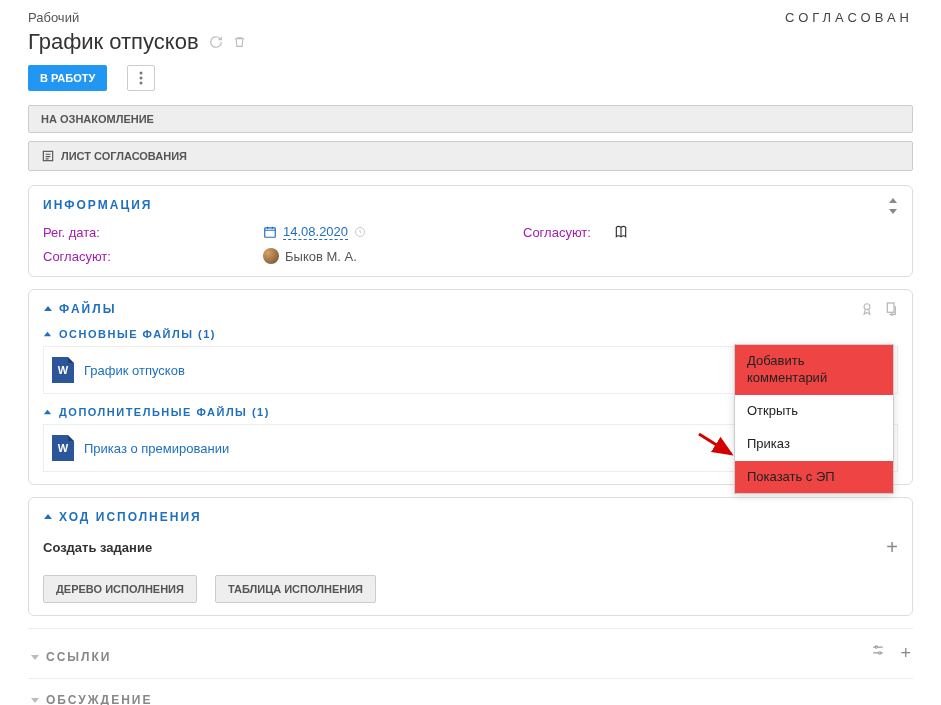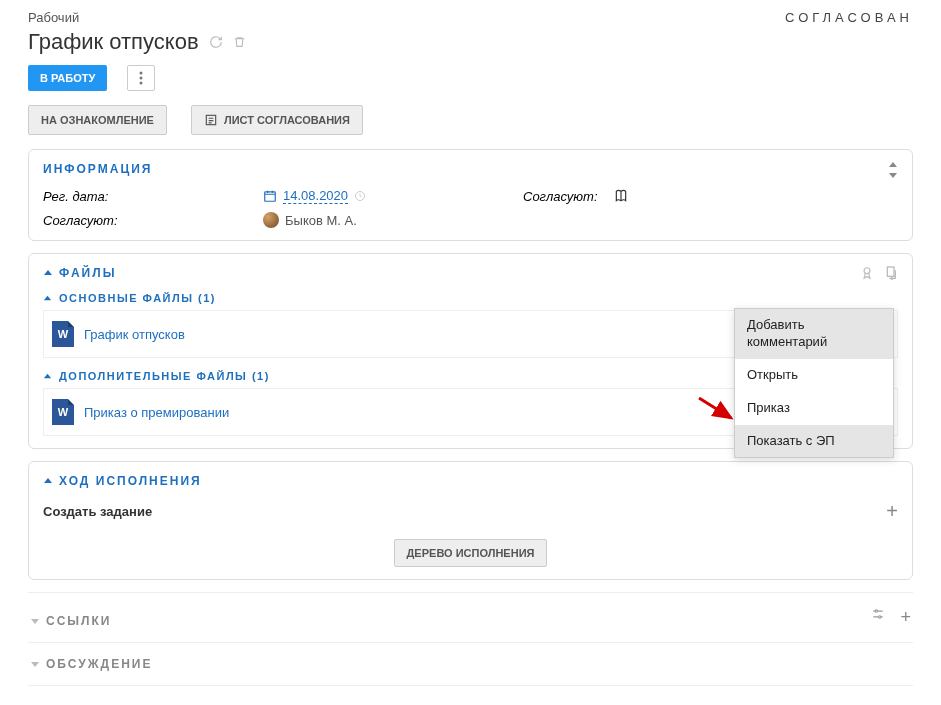--- a/index.html
+++ b/index.html
@@ -12,31 +12,31 @@
 
   .title-row { display: flex; align-items: center; gap: 10px; margin-bottom: 10px; }
   .title { font-size: 22px; font-weight: 400; color: #333; }
   .title-icon { color: #bbb; cursor: pointer; font-size: 14px; }
 
   .action-row { display: flex; gap: 20px; margin-bottom: 14px; }
   .btn-primary { background: #2196f3; color: #fff; border: none; padding: 7px 12px; font-size: 11px; font-weight: 600; border-radius: 2px; cursor: pointer; }
   .btn-icon { border: 1px solid #ccc; background: #fff; width: 28px; display: flex; align-items: center; justify-content: center; border-radius: 2px; cursor: pointer; color: #666; }
   .btn-gray { background: #eee; border: 1px solid #ccc; padding: 7px 12px; font-size: 11px; font-weight: 600; color: #555; border-radius: 2px; cursor: pointer; display: flex; align-items: center; gap: 6px; }
 
-  .review-row { display: flex; gap: 24px; margin-bottom: 14px; }
+  .review-row { display: flex; gap: 8px; margin-bottom: 14px; flex-direction: column; }
 
   .panel { border: 1px solid #ddd; border-radius: 6px; margin-bottom: 12px; padding: 12px 14px; position: relative; }
 
   .panel-header { color: #1e70bf; font-size: 12px; font-weight: 700; letter-spacing: 2px; margin-bottom: 12px; display: flex; align-items: center; gap: 6px; }
   .chev { font-size: 11px; color: #1e70bf; cursor: pointer; }
 
   .expand-icon { position: absolute; top: 12px; right: 14px; color: #888; cursor: pointer; font-size: 15px; }
 
   .info-grid { display: grid; grid-template-columns: 220px 260px 90px auto; row-gap: 8px; align-items: center; font-size: 13px; color: #555; }
-  .info-label { color: #000000; font-style: italic; }
+  .info-label { color: #a21caf; }
   .info-val { display: flex; align-items: center; gap: 6px; }
   .date-link { color: #1e70bf; border-bottom: 1px dashed #1e70bf; }
   .avatar { width: 16px; height: 16px; border-radius: 50%; background: radial-gradient(circle at 30% 30%, #d9a066, #6b4a2b); display: inline-block; }
   .cal-icon, .book-icon, .clock-icon, .list-icon { display: inline-block; }
 
   .files-subhead { color: #1e70bf; font-size: 11px; letter-spacing: 1.5px; font-weight: 700; margin: 8px 0 6px; display: flex; align-items: center; gap: 7px; }
 
   .file-row { display: flex; align-items: center; gap: 10px; padding: 10px 8px; border: 1px solid #eee; position: relative; }
   .file-icon { width: 22px; height: 26px; background: #2b579a; color: #fff; display: flex; align-items: center; justify-content: center; font-size: 11px; font-weight: 700; position: relative; }
   .file-icon::after { content: ""; position: absolute; top: 0; right: 0; border-top: 6px solid #fff; border-left: 6px solid #1e3e6e; }
@@ -48,21 +48,21 @@
   .create-row { display: flex; justify-content: space-between; align-items: center; font-size: 13px; font-weight: 600; color: #333; margin: 10px 0 16px; }
   .plus { font-size: 20px; color: #888; cursor: pointer; font-weight: 300; }
 
   .section-row { border-top: 1px solid #eee; padding: 14px 2px; display: flex; align-items: flex-end; justify-content: space-between; }
   .section-row .section-title { color: #888; font-size: 12px; letter-spacing: 2px; font-weight: 600; display: flex; align-items: center; gap: 6px; }
   .chev-gray { color: #bbb; font-size: 11px; }
   .section-actions { display: flex; gap: 14px; color: #999; }
 
   .menu { position: absolute; background: #fff; border: 1px solid #ccc; box-shadow: 0 2px 8px rgba(0,0,0,.15); width: 160px; z-index: 10; }
   .menu-item { padding: 8px 12px; font-size: 13px; color: #222; cursor: pointer; line-height: 1.3; }
-  .menu-item.highlighted { background: #e5e5e5; }
+  .menu-item.highlighted { background: #ef4444; }
 
   .arrow { position: absolute; z-index: 9; }
 
   svg { display: block; }
 </style>
 </head>
 <body>
 
 <div class="page">
 
@@ -241,22 +241,23 @@
         <svg width="10" height="10" viewBox="0 0 10 10" fill="#1e70bf">
             <path d="M5 2l4 5H1z"></path>
           </svg>
       </span>
       <span>ХОД ИСПОЛНЕНИЯ</span>
     </div>
     <div class="create-row">
       <span>Создать задание</span>
       <span class="plus">+</span>
     </div>
-    <div style="display:flex; gap:18px;justify-content:center;">
+    <div style="display:flex; gap:18px;">
       <button class="btn-gray">ДЕРЕВО ИСПОЛНЕНИЯ</button>
+      <button class="btn-gray">ТАБЛИЦА ИСПОЛНЕНИЯ</button>
     </div>
   </div>
 
   <div class="section-row">
     <div class="section-title">
       <span class="chev-gray">
         <svg width="10" height="10" viewBox="0 0 10 10" fill="#bbb">
             <path d="M1 3h8L5 8z"></path>
           </svg>
       </span>

